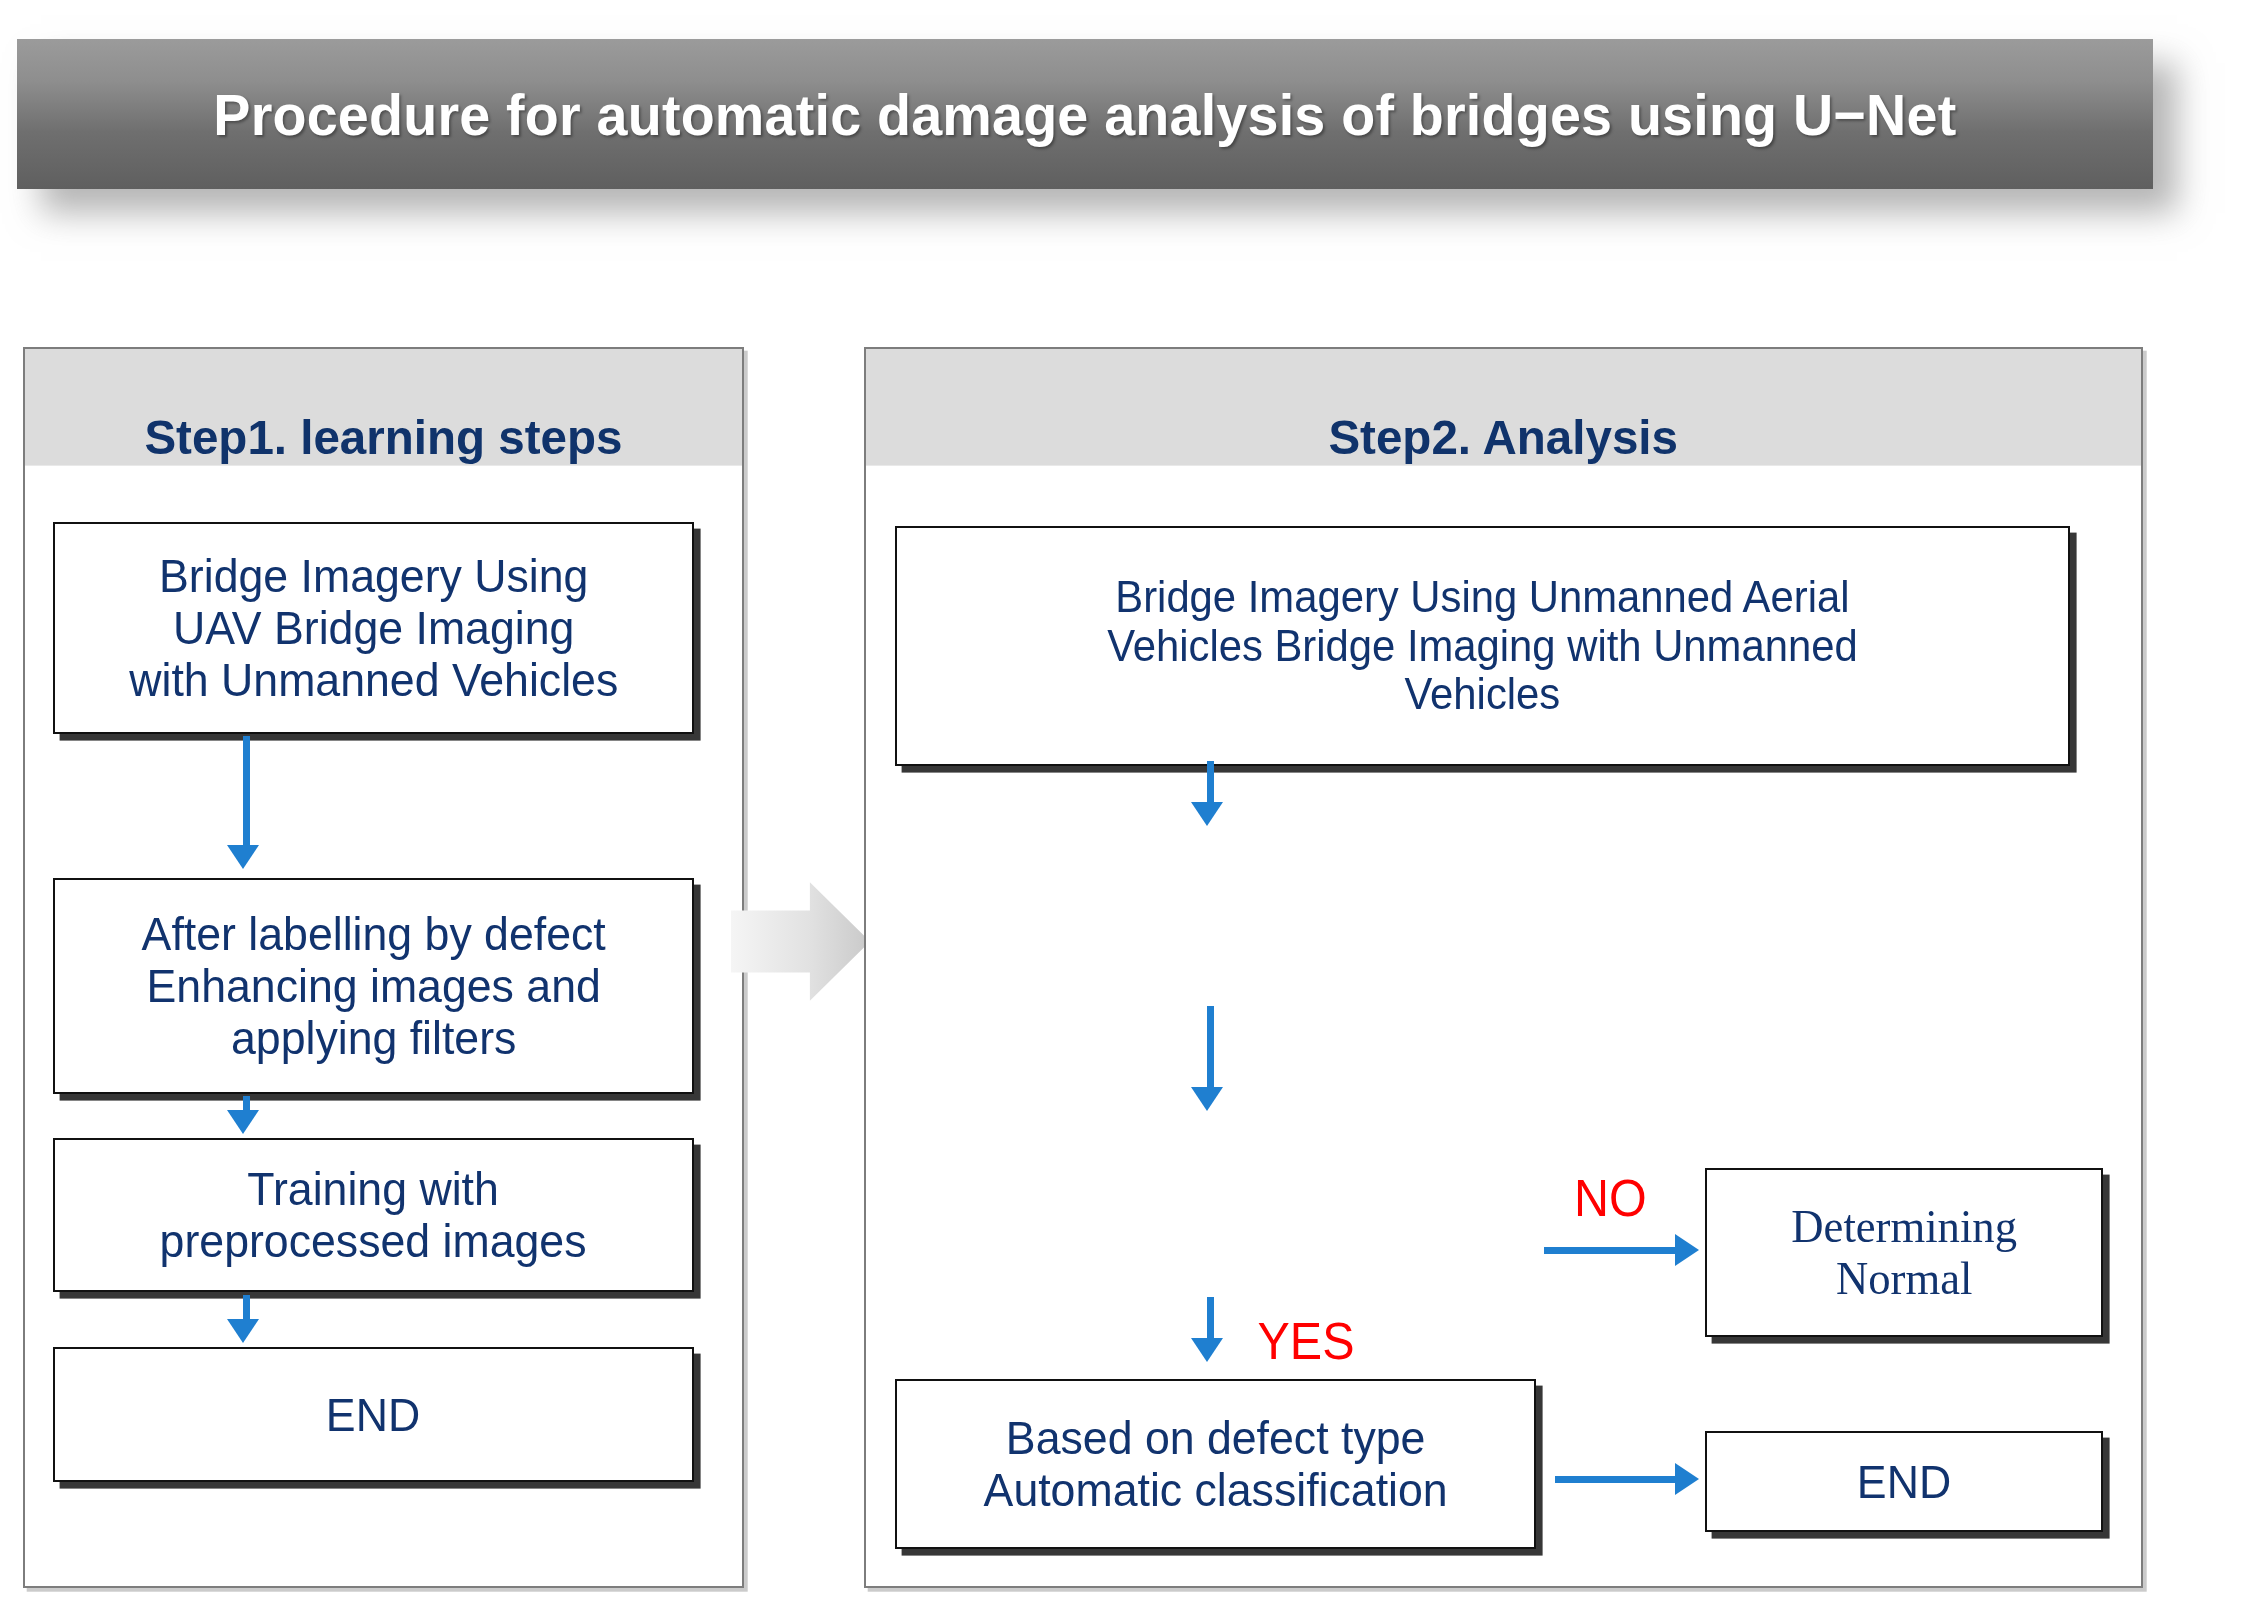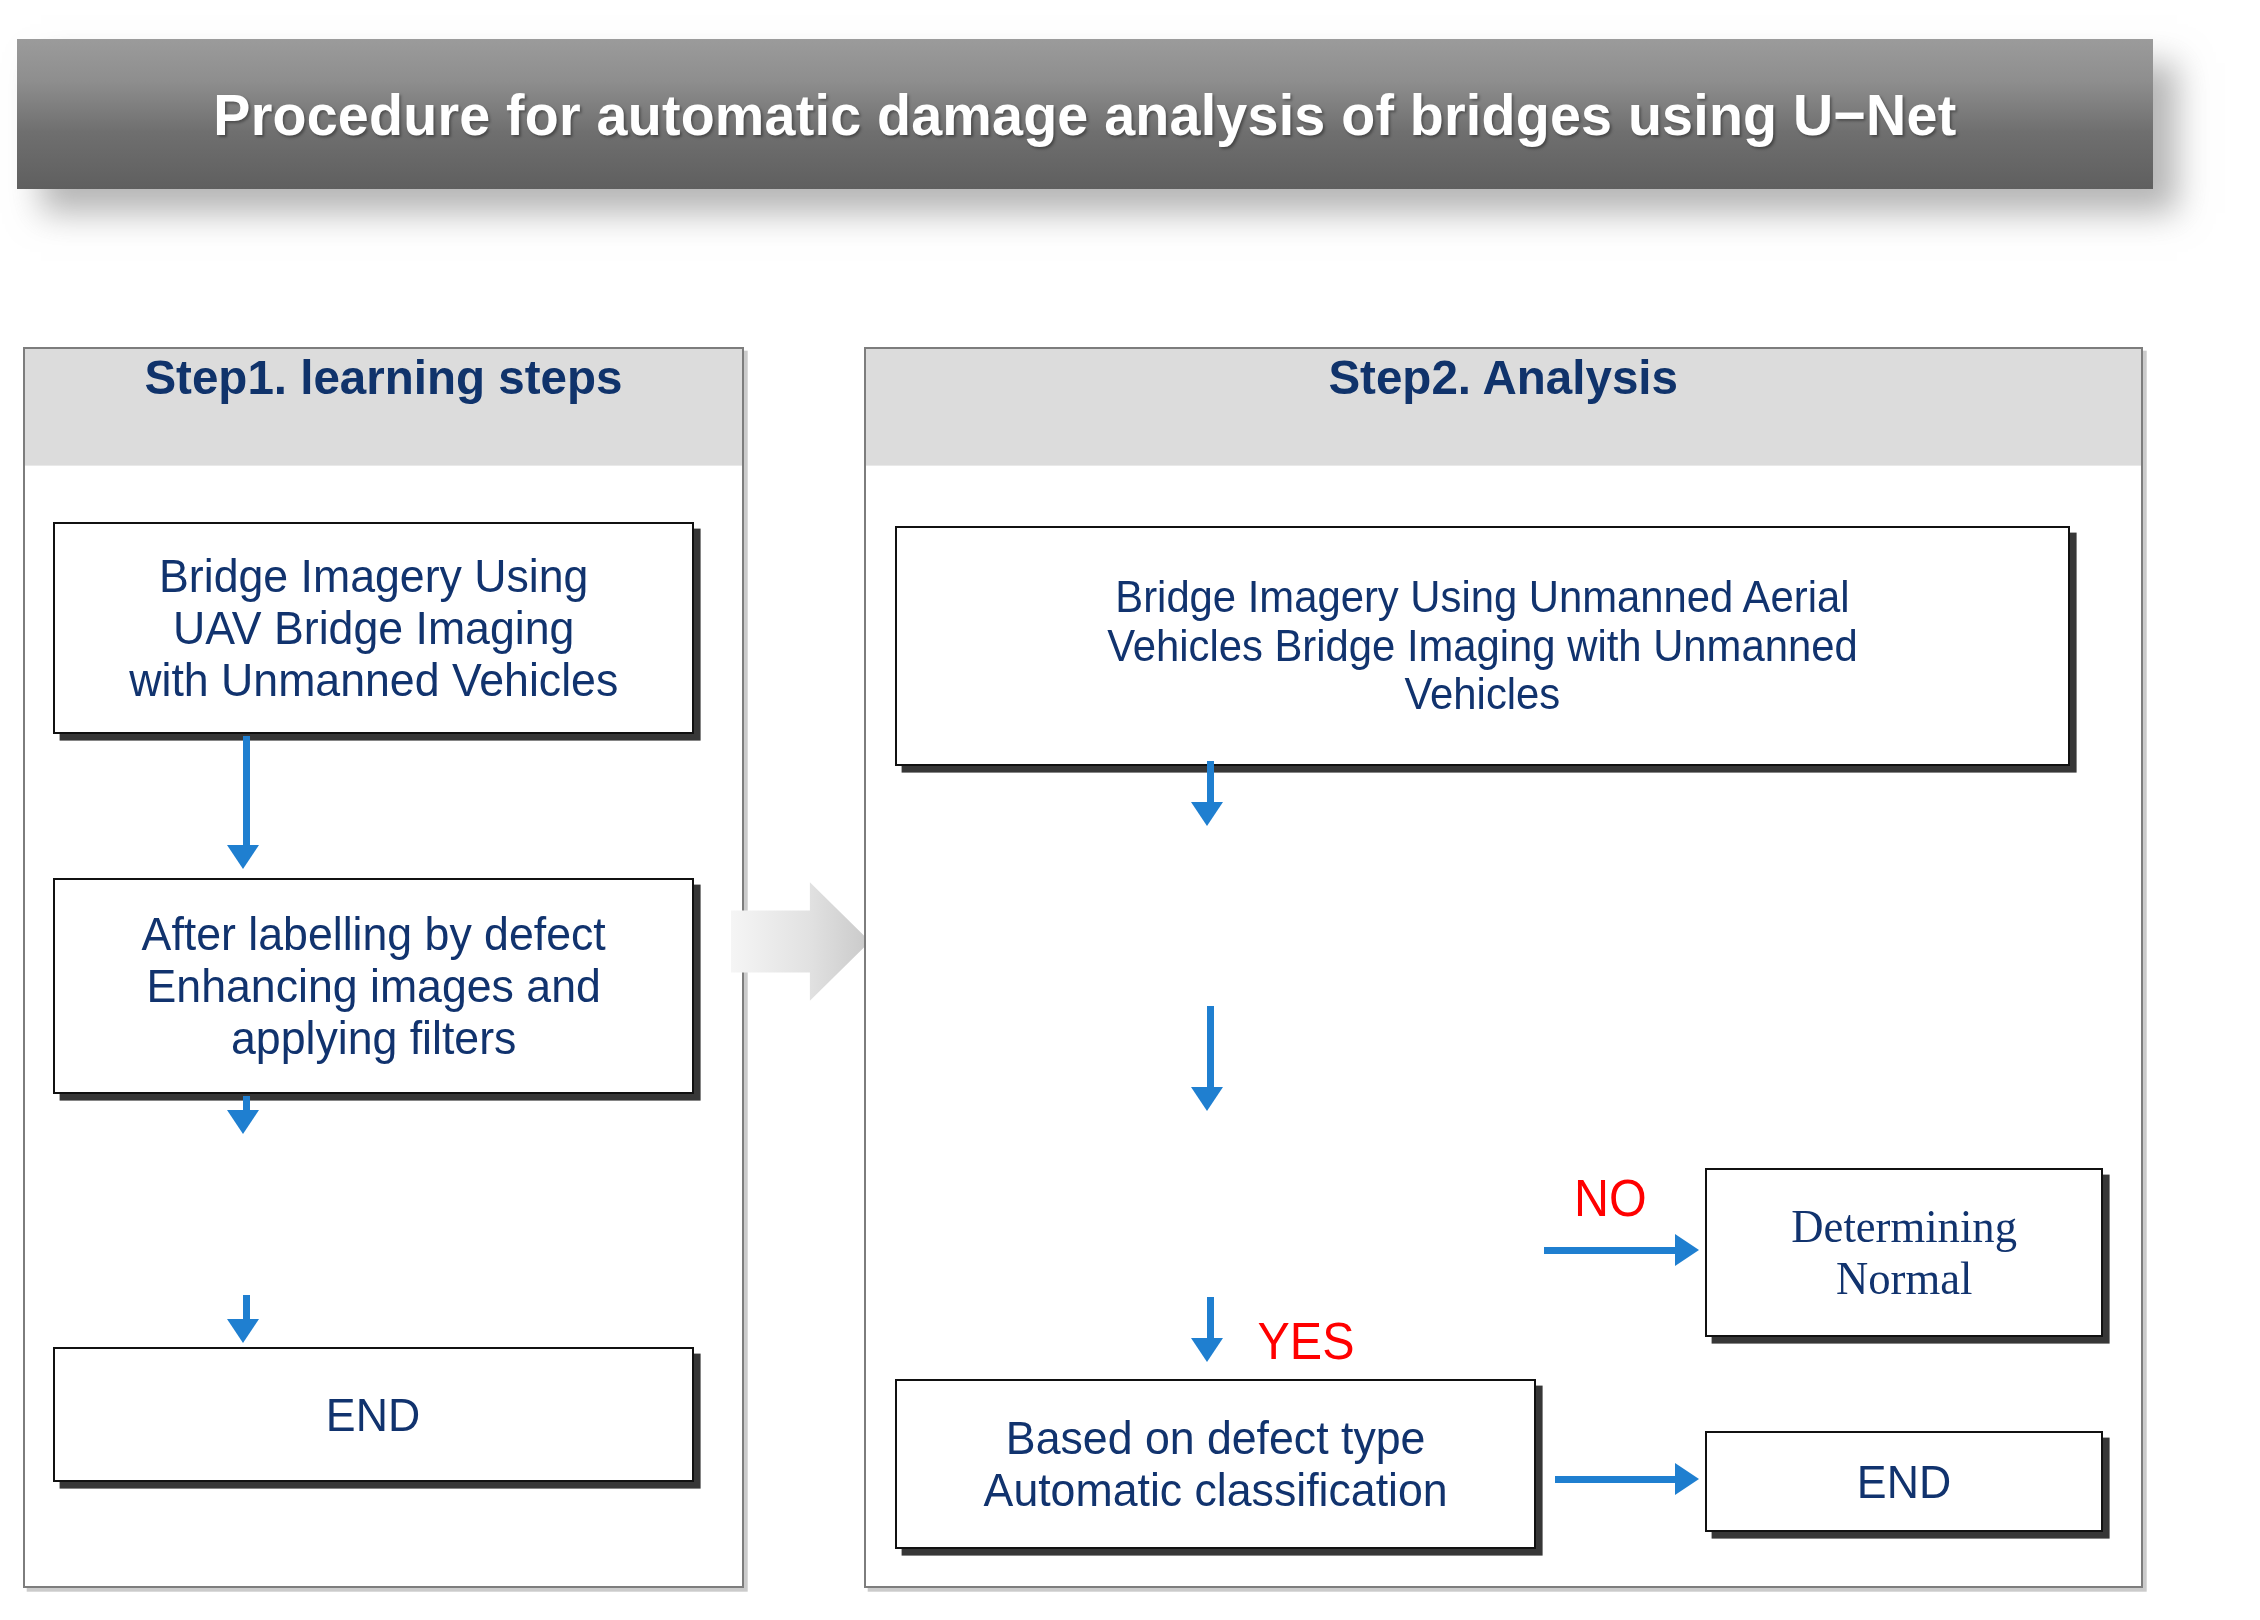--- a/index.html
+++ b/index.html
@@ -26,21 +26,21 @@
   .panel{
     position:absolute;background:#ffffff;
     border:2.8px solid #7d7d7d;
     box-shadow:3.7px 3.7px 0 rgba(160,160,160,.55);
   }
   #panel-left{left:23.4px;top:347px;width:717px;height:1237px;}
   #panel-right{left:864px;top:347px;width:1275px;height:1237px;}
   .panel-header{
     position:absolute;left:0;top:0;right:0;height:116px;
     background:#dcdcdc;border-bottom:1.9px solid #e9e9e9;
-    display:flex;align-items:flex-start;justify-content:center;
+    display:flex;align-items:flex-end;justify-content:center;
   }
   .panel-header-text{
     color:#10336b;font-size:49px;font-weight:bold;white-space:nowrap;
     transform:scaleX(.97);
   }
 
   
   .box{
     position:absolute;background:#ffffff;
     border:2.8px solid #111111;
@@ -117,20 +117,24 @@
 
   <div class="box" id="box-l2">
     <div class="box-text">After labelling by defect
 Enhancing images and
 applying filters</div>
   </div>
 
   <div class="conn vline" style="left:243px;top:1096px;height:19px;"></div>
   <div class="conn arrow-down" style="left:227px;top:1110px;"></div>
 
+  <div class="box" id="box-l3">
+    <div class="box-text">Training with
+preprocessed images</div>
+  </div>
 
   <div class="conn vline" style="left:243px;top:1295px;height:30px;"></div>
   <div class="conn arrow-down" style="left:227px;top:1319px;"></div>
 
   <div class="box" id="box-l4">
     <div class="box-text">END</div>
   </div>
 
   <svg id="transition-arrow" viewBox="0 0 148 150">
     <defs>

